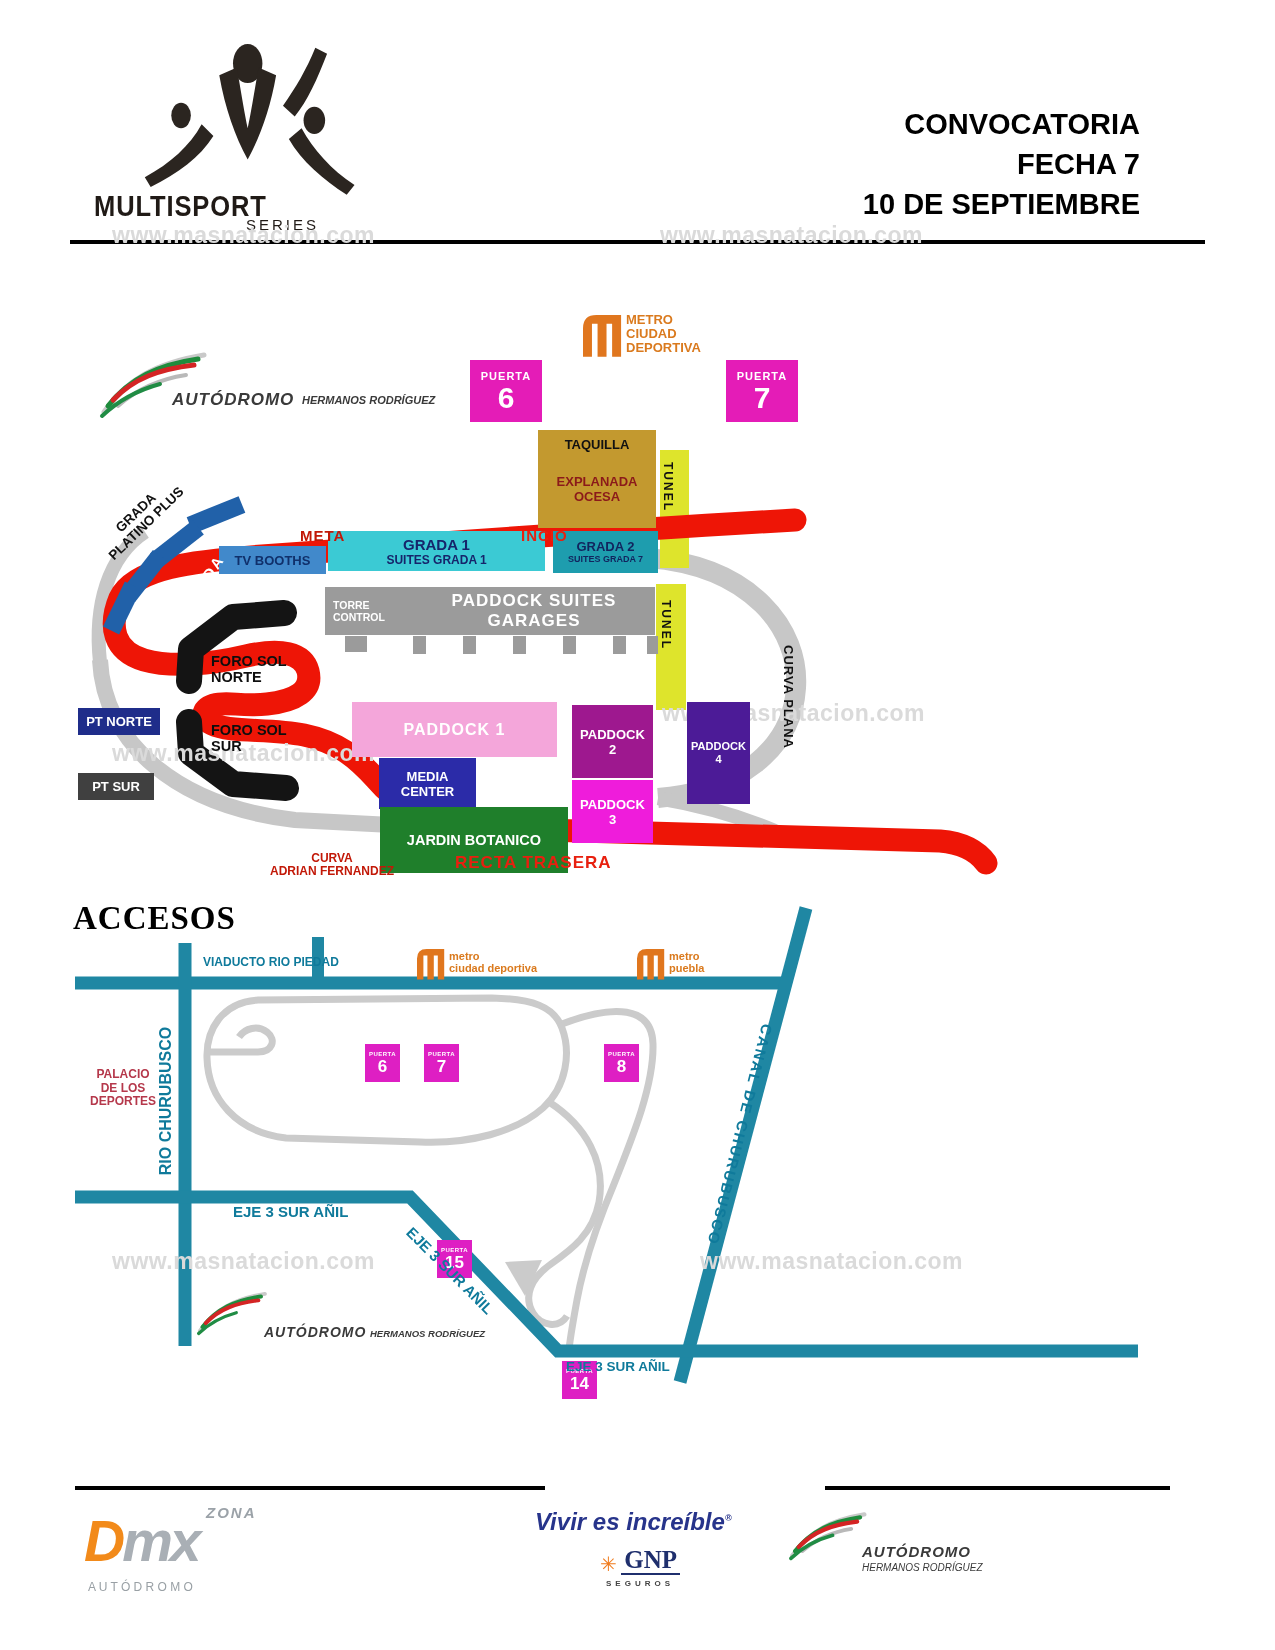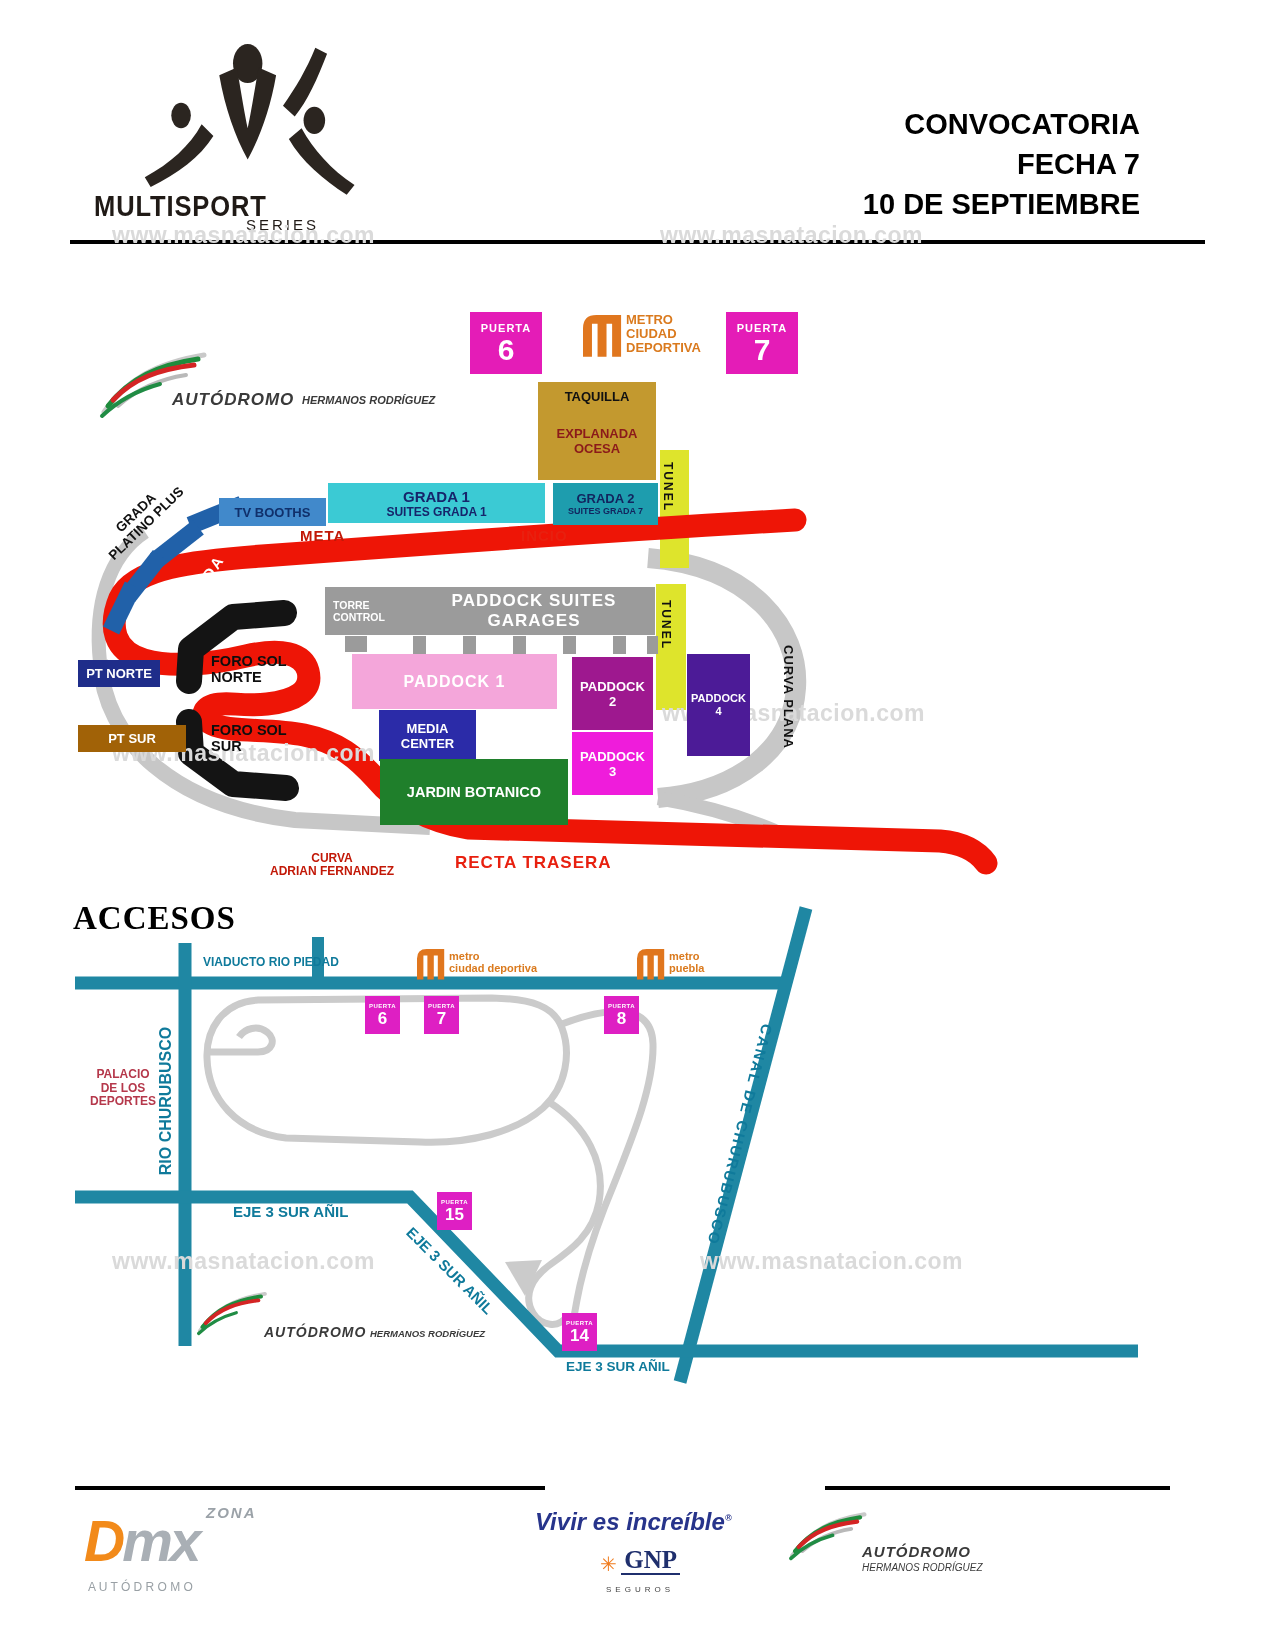--- a/index.html
+++ b/index.html
@@ -10,21 +10,21 @@
       white-space:nowrap;z-index:3;}
   
   .brand-word{position:absolute;left:94px;top:190px;font-size:29px;font-weight:bold;color:#201a16;
       transform:scaleX(.88);transform-origin:left;letter-spacing:1px;}
   .brand-sub{position:absolute;left:246px;top:216px;font-size:15px;color:#201a16;letter-spacing:3px;}
   .hdr-title{position:absolute;right:135px;top:104px;text-align:right;color:#000;
       font-size:29px;font-weight:bold;line-height:40px;}
   .rule{position:absolute;left:70px;top:240px;width:1135px;height:4px;background:#000;}
   
   .box{position:absolute;color:#fff;font-weight:bold;text-align:center;z-index:4;
-       display:flex;flex-direction:column;align-items:center;justify-content:center;}
+       display:flex;flex-direction:column;align-items:center;justify-content:center;margin-top:48px;}
   .lbl{position:absolute;font-weight:bold;white-space:nowrap;z-index:4;}
   .gate{background:#E41CB7;}
   .gate-lg{width:72px;height:62px;}
   .gate-lg .gate-word{font-size:11px;letter-spacing:1px;line-height:13px;}
   .gate-lg .gate-num{font-size:30px;line-height:30px;}
   .gate-sm{width:35px;height:38px;background:#DE1FC3;}
   .gate-sm .gate-word{font-size:6px;letter-spacing:.5px;line-height:7px;}
   .gate-sm .gate-num{font-size:17px;line-height:17px;}
   .metro-txt{position:absolute;color:#DA7A1E;font-weight:bold;z-index:4;}
   .v-rl{writing-mode:vertical-rl;}
@@ -217,21 +217,21 @@
     </div>
     <div style="flex:1;color:#fff;font-weight:bold;font-size:17px;line-height:20px;align-self:center;text-align:center;letter-spacing:1px">
       <div>PADDOCK SUITES</div>
       <div>GARAGES</div>
     </div>
   </div>
 
   <div class="box" style="left:78px;top:660px;width:82px;height:27px;background:#1F2D8A">
     <span style="font-size:13px">PT NORTE</span>
   </div>
-  <div class="box" style="left:78px;top:725px;width:108px;height:27px;background:#a16207">
+  <div class="box" style="left:78px;top:725px;width:76px;height:27px;background:#404040">
     <span style="font-size:13px">PT SUR</span>
   </div>
 
   <div class="lbl" style="left:211px;top:653px;font-size:14.5px;line-height:16px;color:#0E0E0E">
     <div>FORO SOL</div>
     <div>NORTE</div>
   </div>
   <div class="lbl" style="left:211px;top:722px;font-size:14.5px;line-height:16px;color:#0E0E0E">
     <div>FORO SOL</div>
     <div>SUR</div>
@@ -336,19 +336,19 @@
   <span class="lbl" style="left:88px;top:1580px;font-size:12px;color:#99A0A5;font-weight:normal">A U T Ó D R O M O</span>
 
   <div class="abs" style="left:535px;top:1508px;width:210px;font-size:24px;font-weight:bold;
        font-style:italic;color:#27348B">
     <span>Vivir es increíble</span><sup style="font-size:9px">®</sup>
   </div>
   <div class="abs" style="left:535px;top:1546px;width:210px;text-align:center">
     <span style="color:#F07C1E;font-size:20px;vertical-align:middle">✳</span>
     <span style="font-family:'Liberation Serif',serif;font-weight:bold;font-size:25px;color:#1F2F6D;
           border-bottom:2px solid #1F2F6D;padding:0 3px">GNP</span>
-    <div style="font-size:8px;letter-spacing:4px;color:#444;margin-top:9px;font-weight:normal">SEGUROS</div>
+    <div style="font-size:8px;letter-spacing:4px;color:#444;margin-top:3px;font-weight:bold">SEGUROS</div>
   </div>
 
   <span class="lbl" style="left:862px;top:1543px;font-size:15px;font-style:italic;color:#3A3A3A;letter-spacing:1px">AUTÓDROMO</span>
   <span class="lbl" style="left:862px;top:1562px;font-size:10px;font-style:italic;color:#3A3A3A;font-weight:normal">HERMANOS RODRÍGUEZ</span>
 
 </div>
 
 </body></html>

